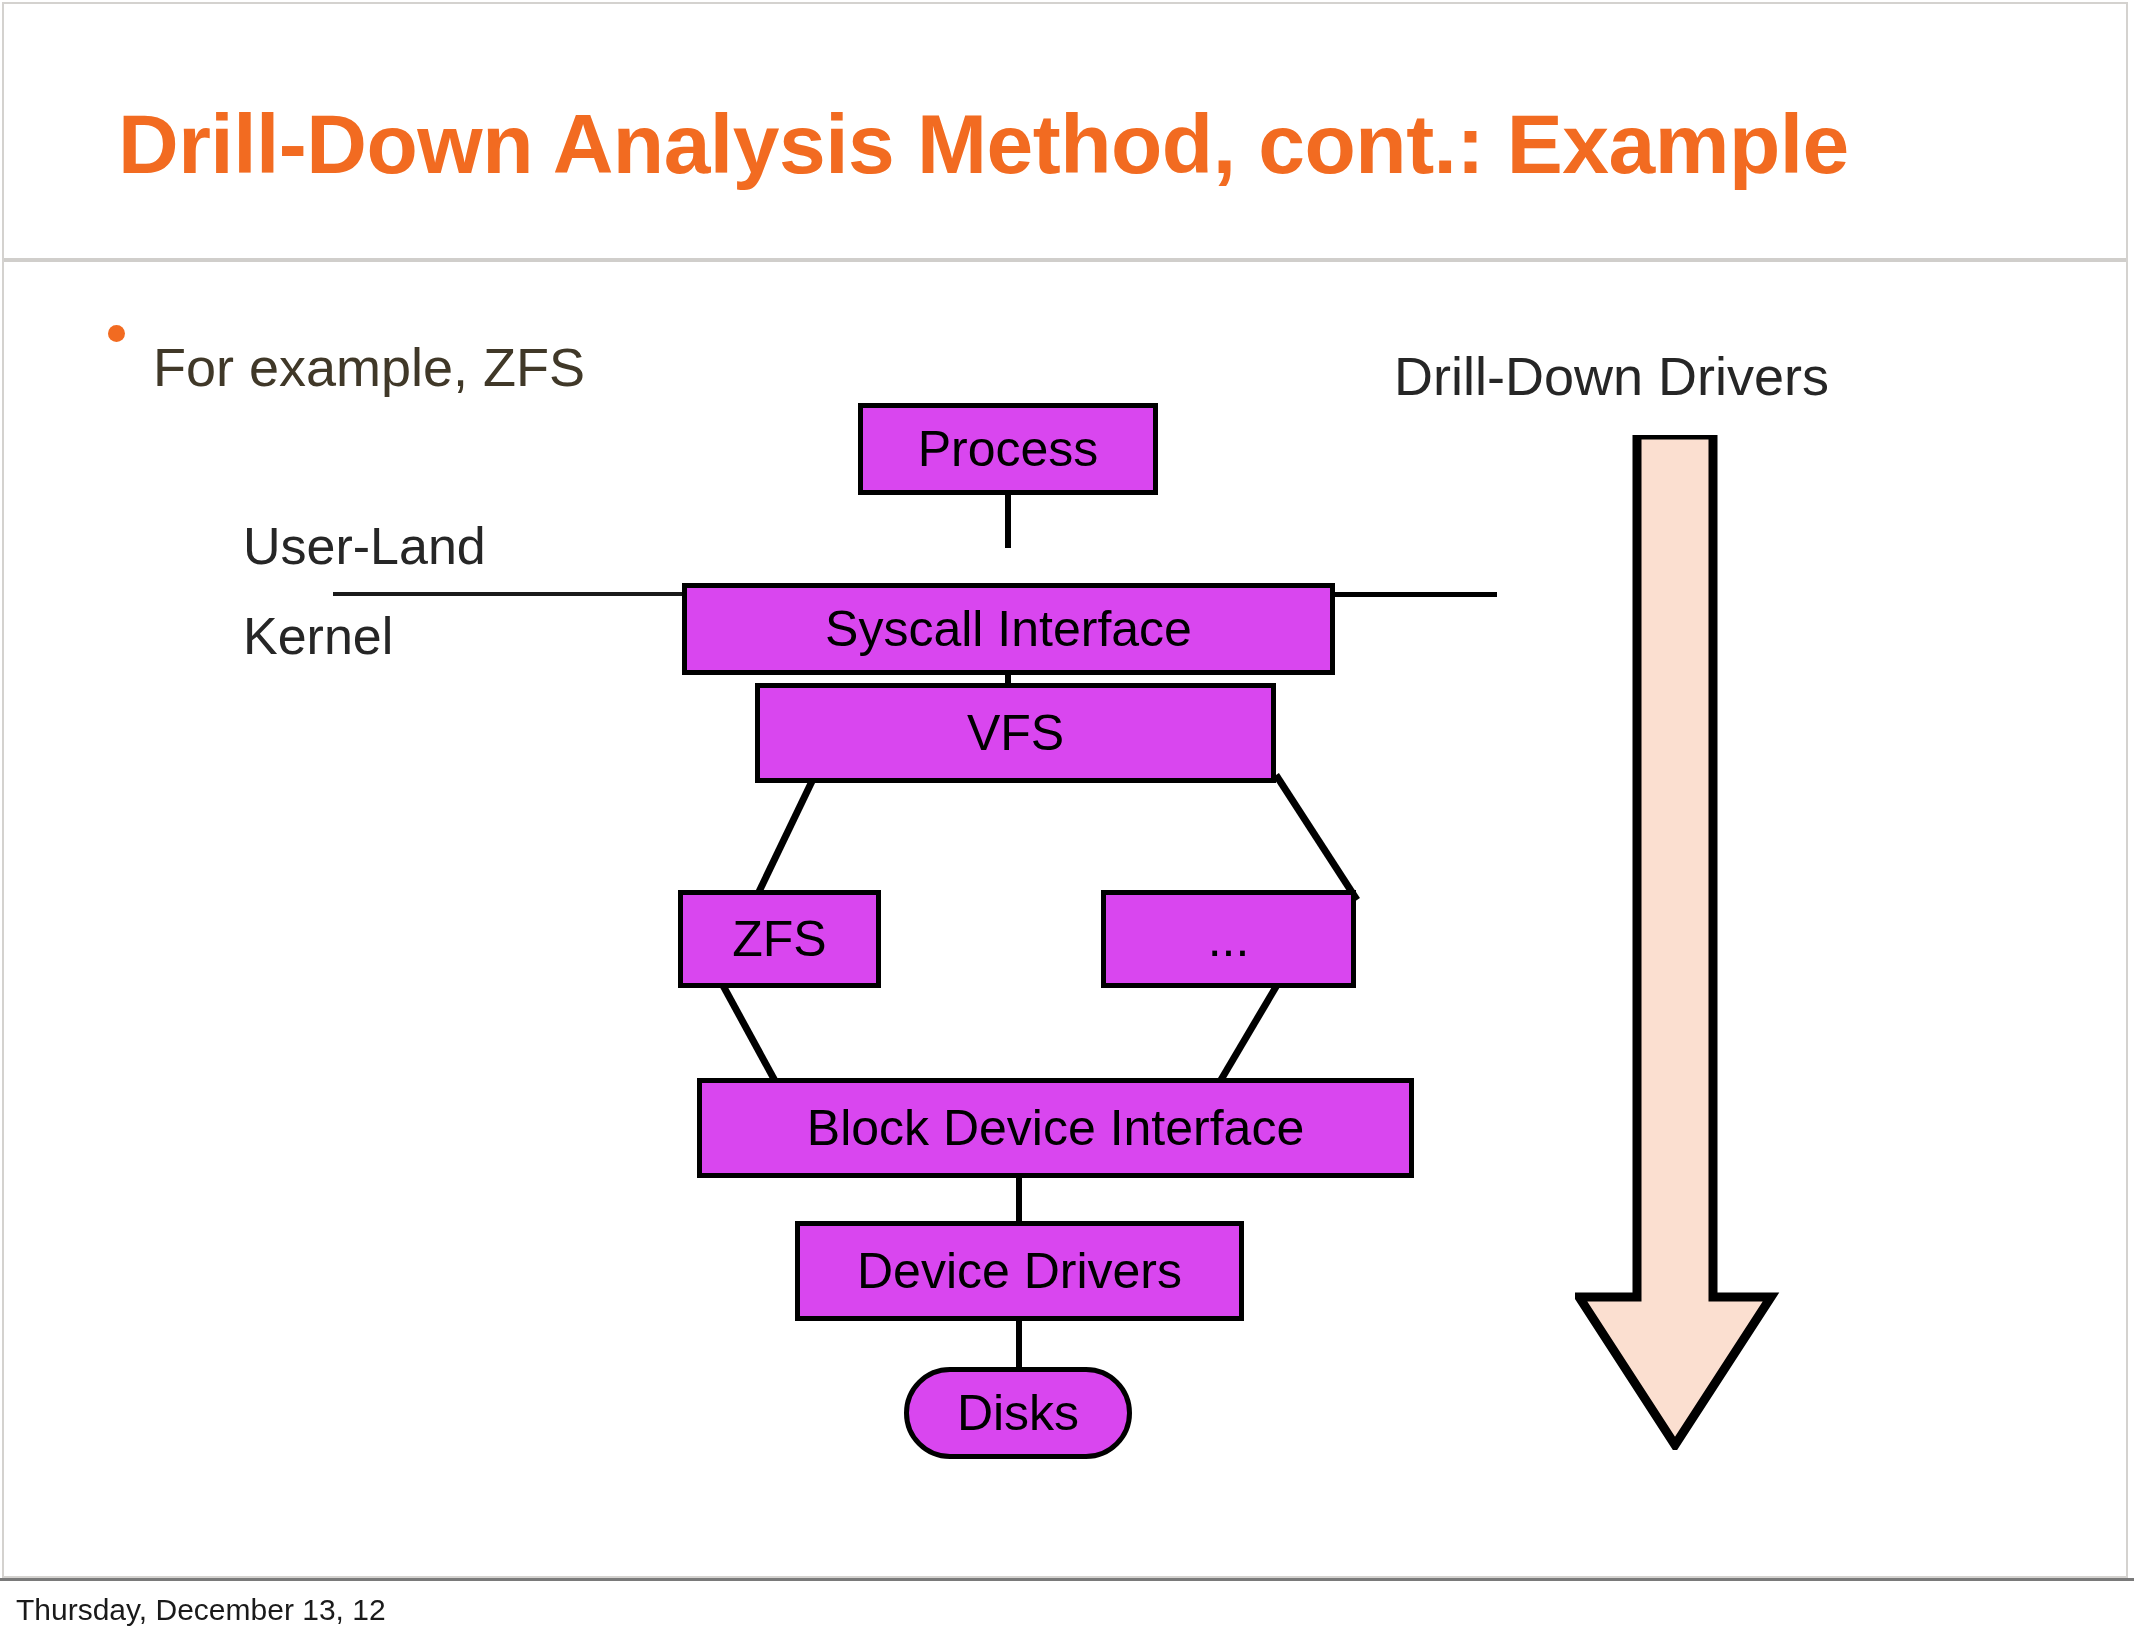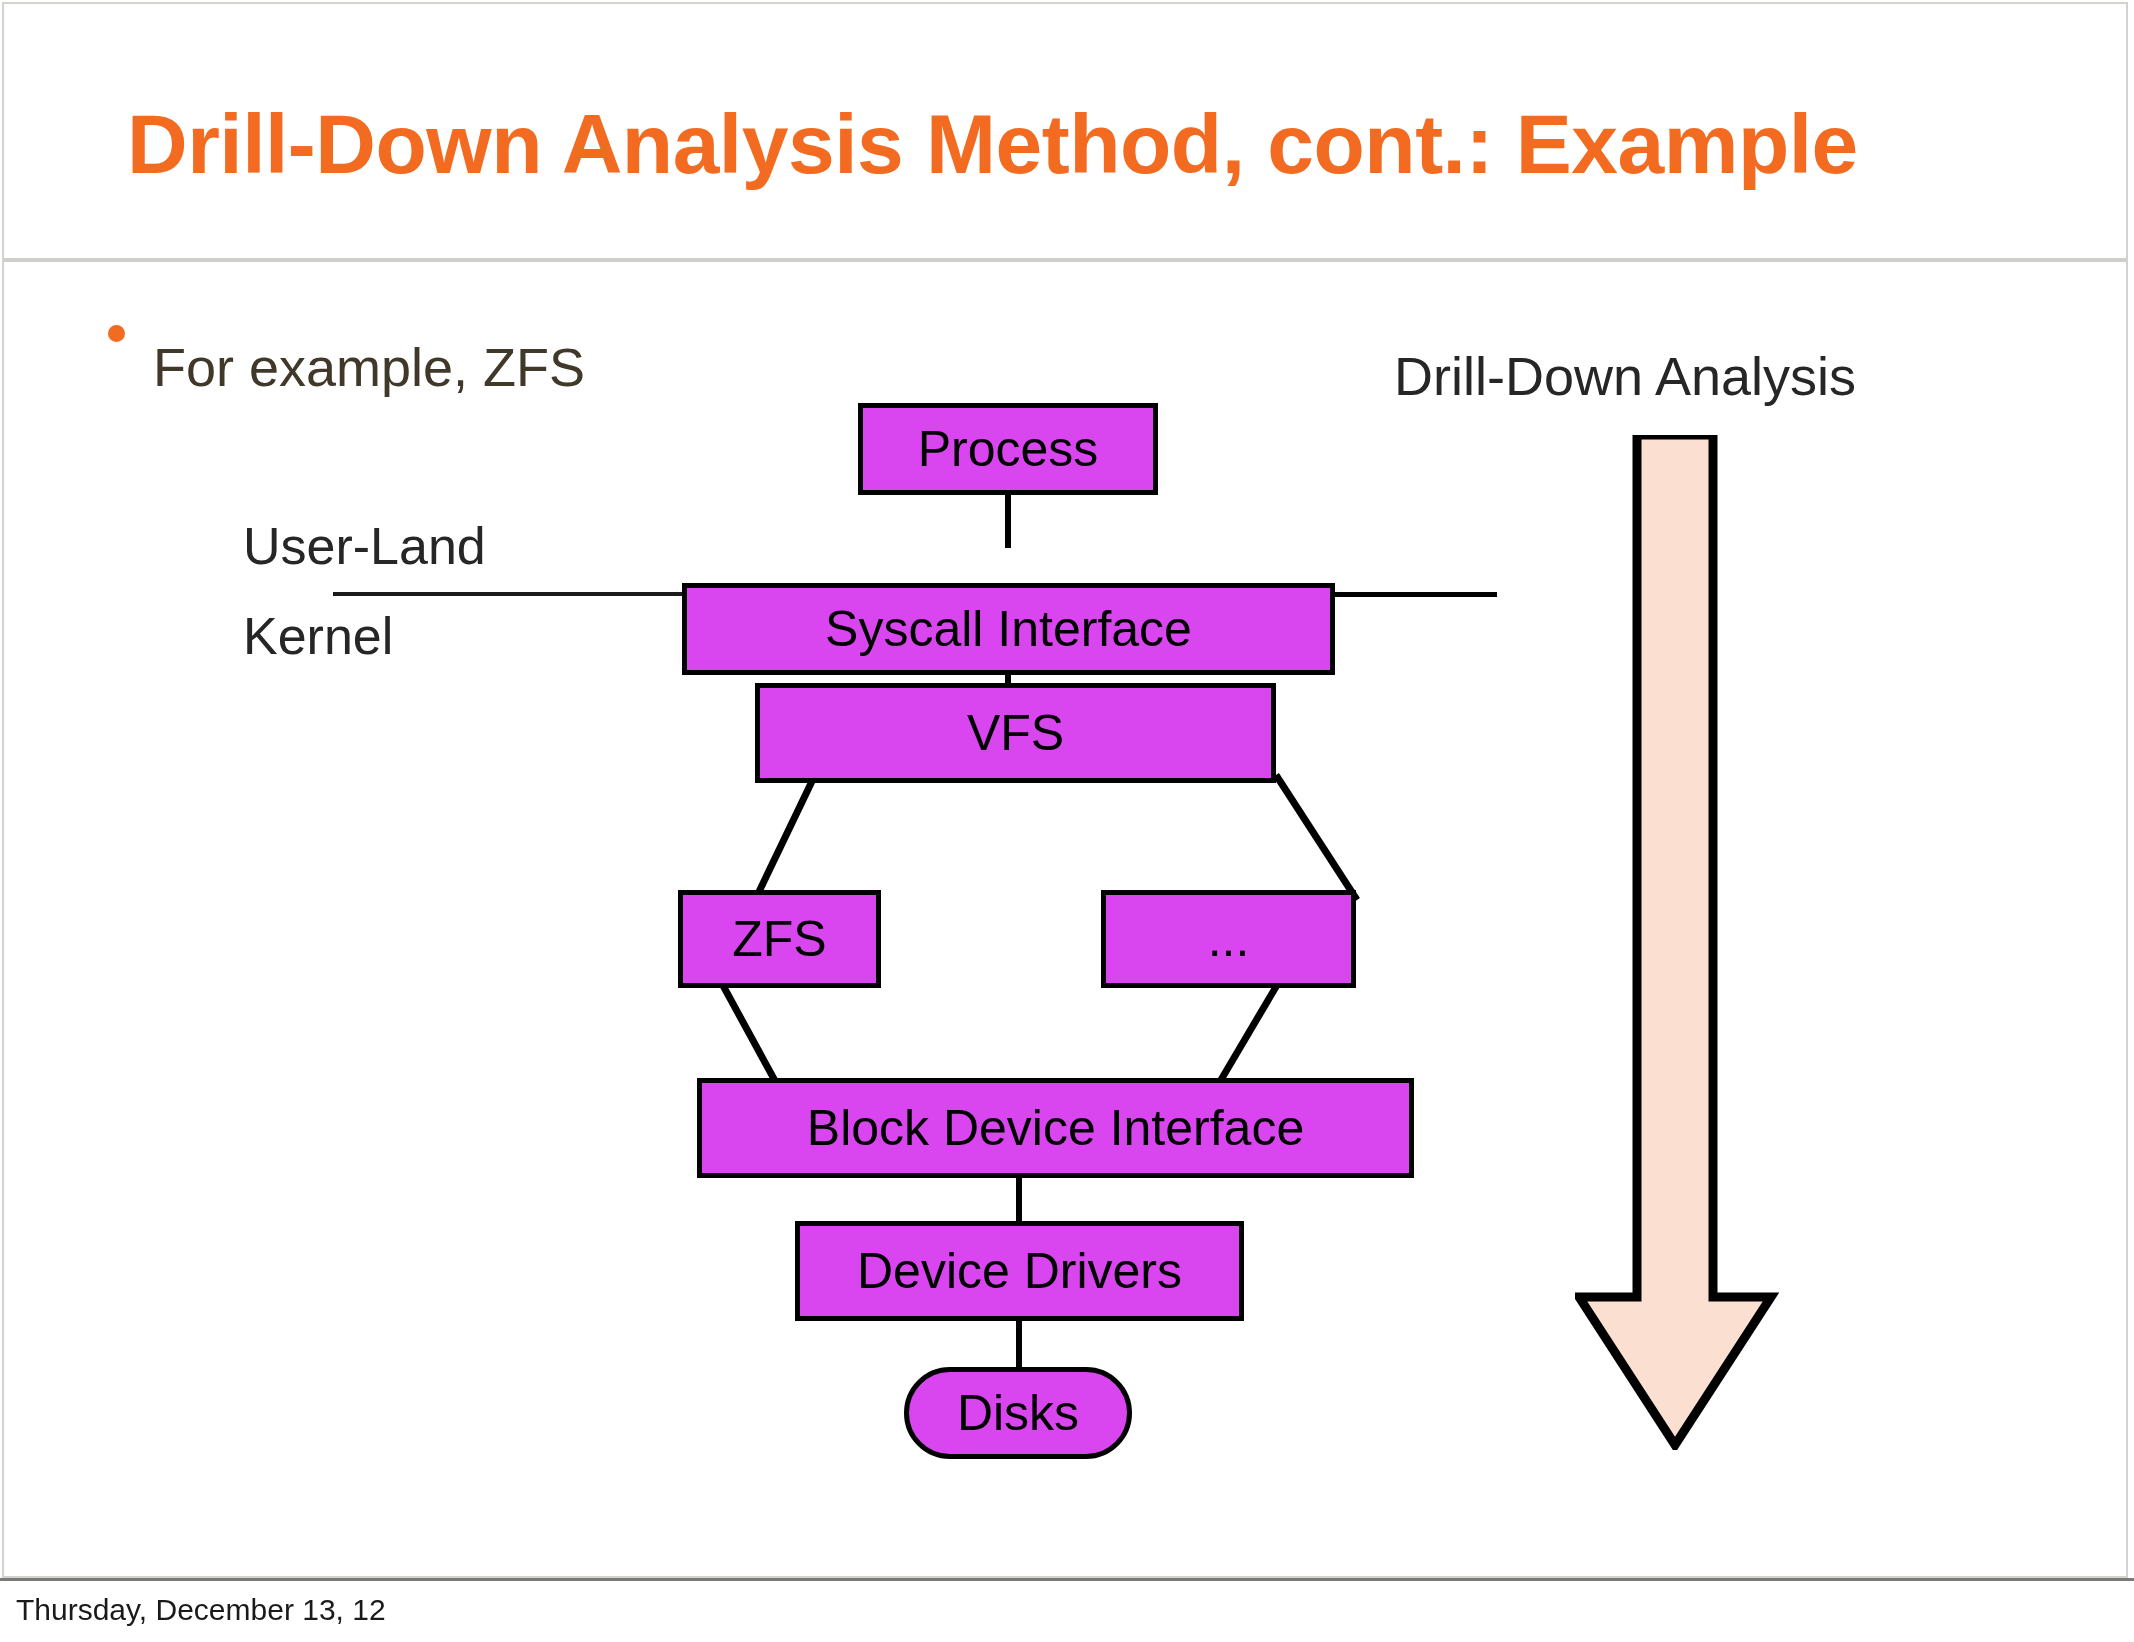--- a/index.html
+++ b/index.html
@@ -45,21 +45,20 @@
     position: absolute;
     left: 118px;
     top: 92px;
     width: 1900px;
     font-size: 84px;
     line-height: 104px;
     font-weight: 600;
     color: #F26B21;
     letter-spacing: -0.5px;
     white-space: nowrap;
-    margin-left: 9px;
   }
   
   #bullet-row {
     position: absolute;
     left: 108px;
     top: 325px;
     display: flex;
     align-items: flex-start;
     gap: 28px;
     margin-top: 12px;
@@ -239,21 +238,21 @@
 
   <div class="dbox" id="box-devicedrivers">Device Drivers</div>
 
   <div class="dbox rounded" id="box-disks">Disks</div>
 
   <div id="label-userland">User-Land</div>
   <div id="ul-kernel-rule"></div>
   <div id="label-kernel">Kernel</div>
   <div id="syscall-stub-right"></div>
 
-  <div id="drilldown-label">Drill-Down Analysis</div>
+  <div id="drilldown-label">Drill-Down Drivers</div>
 
   <svg id="drilldown-arrow" viewBox="0 0 250 1015" preserveAspectRatio="none">
     <polygon points="62,0 138,0 138,862 196,862 100,1010 4,862 62,862" fill="#FBDFD0" stroke="#000000" stroke-width="9" stroke-linejoin="miter"></polygon>
   </svg>
 
   <div id="footer-rule"></div>
   <div id="footer-date">Thursday, December 13, 12</div>
 
 </div>
 

